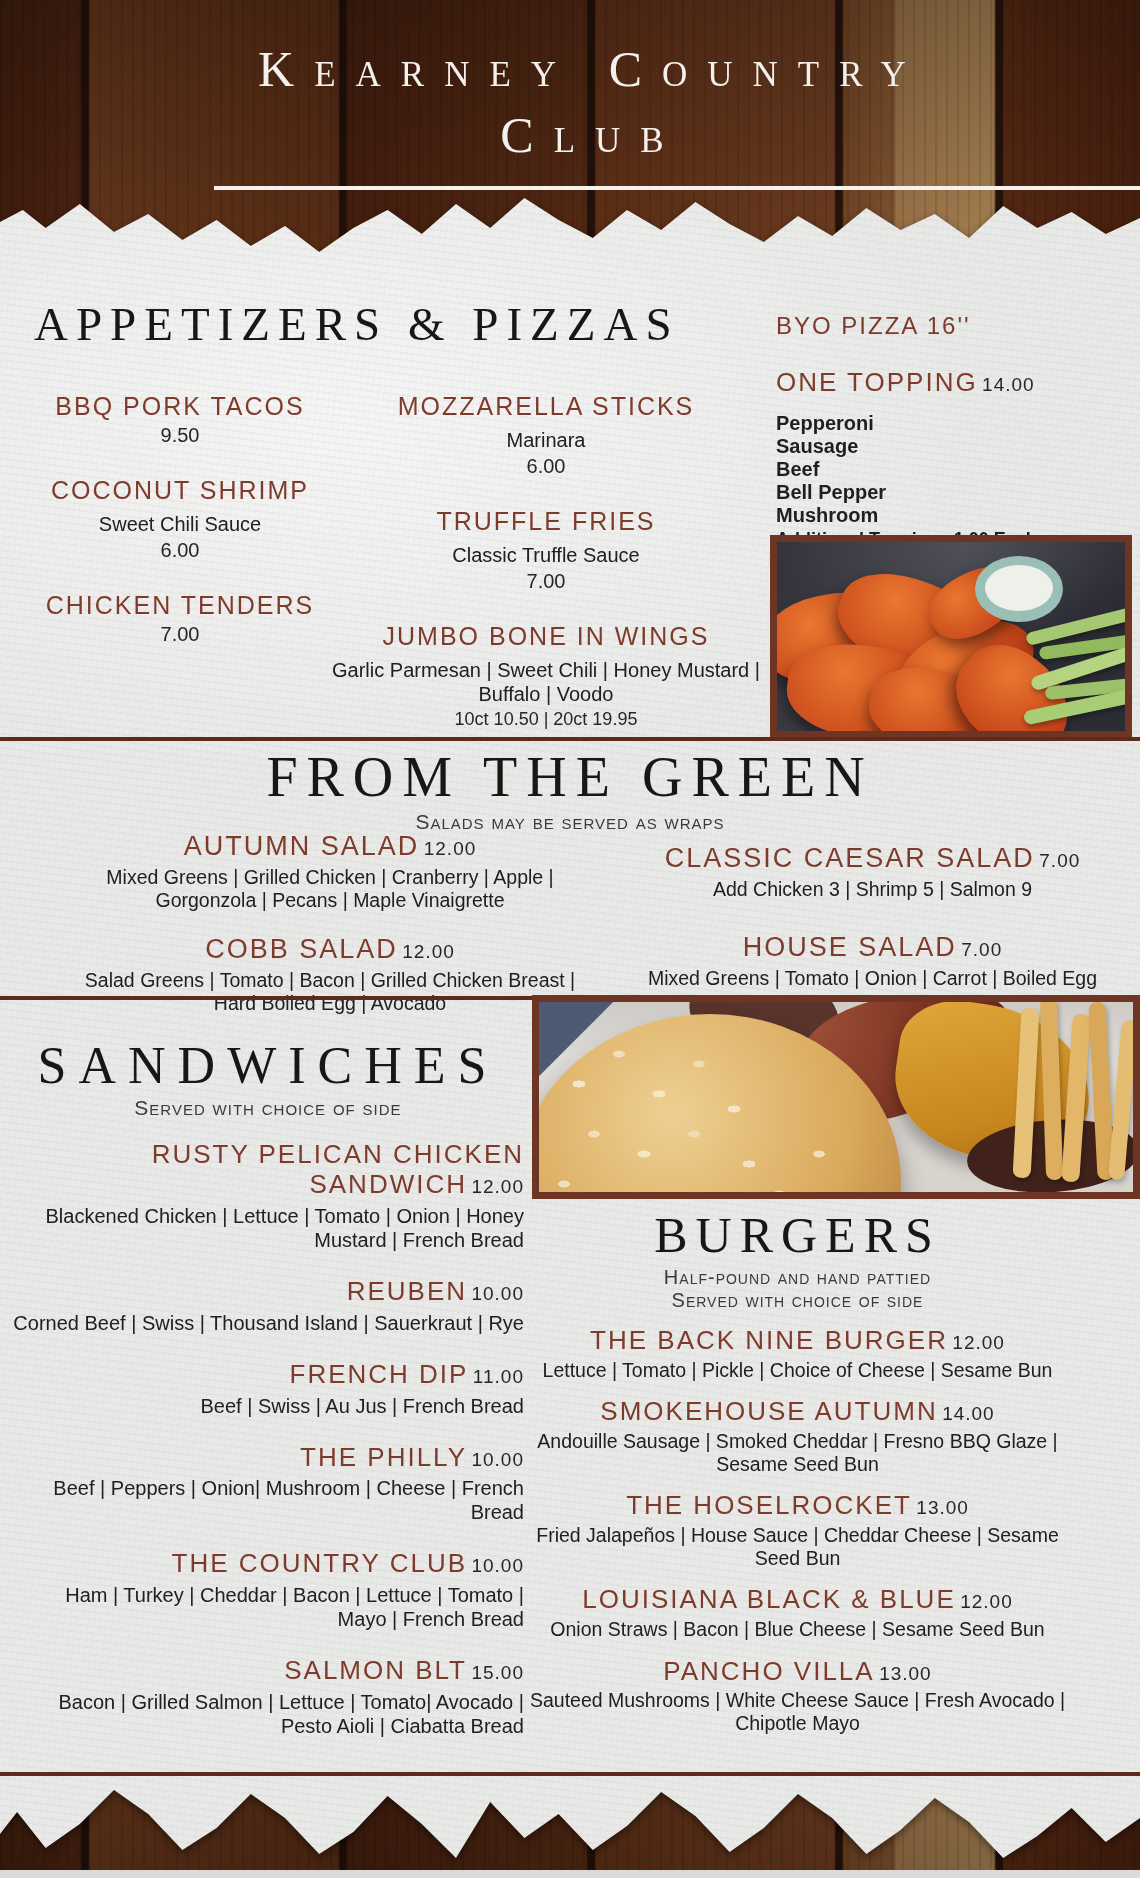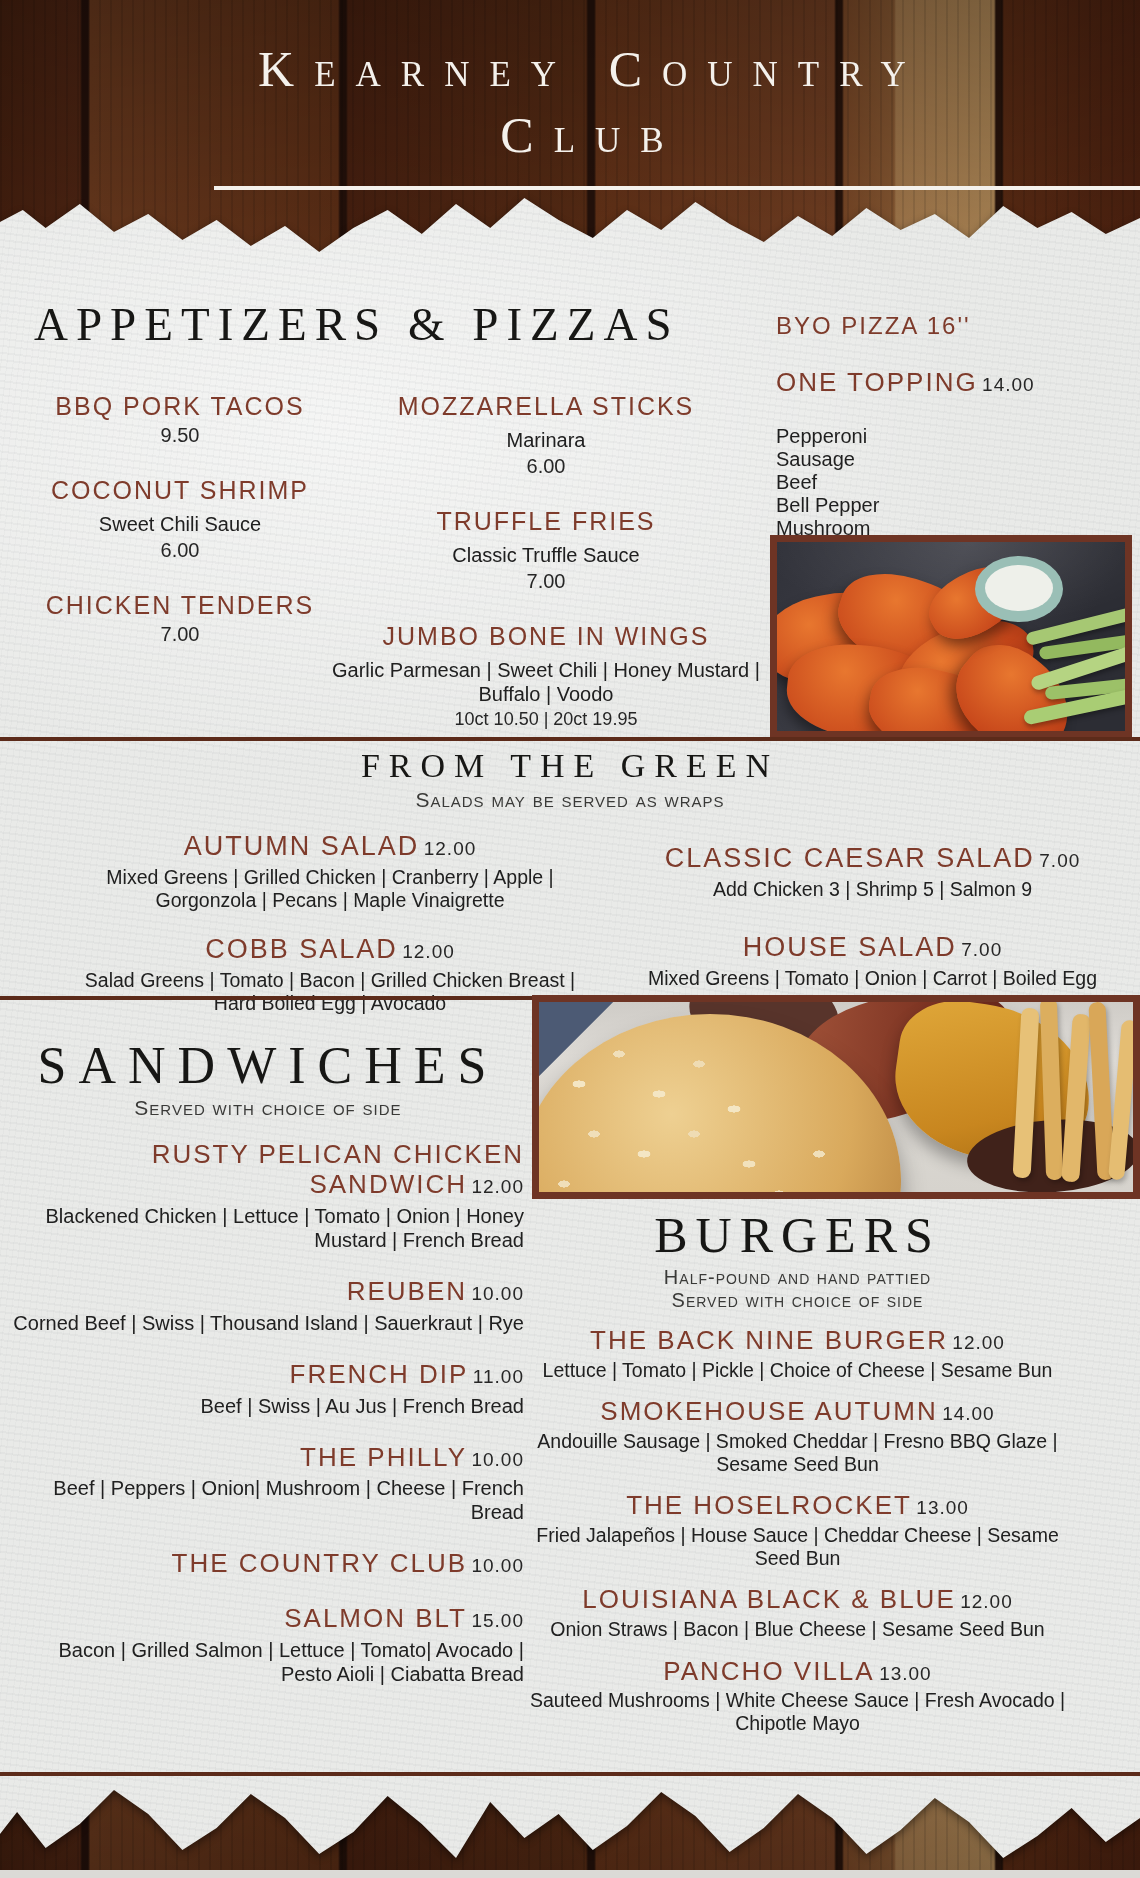--- a/index.html
+++ b/index.html
@@ -42,21 +42,21 @@
   .desc{color:#202020;font-size:20px;line-height:1.22;}
   .stackprice{color:#262626;font-size:20px;margin-top:3px;}
   .abs{position:absolute;z-index:2;}
   .ctr{text-align:center;}
   
   .app-title{left:34px;top:301px;font-size:47px;letter-spacing:8px;}
   .byo{left:776px;top:312px;width:364px;}
   .byo-h{font-size:24px;color:#7e3b2b;letter-spacing:2px;}
   .byo-item{margin-top:28px;}
   .byo-item .iname{font-size:26px;}
-  .toppings{margin-top:27px;}
+  .toppings{margin-top:14px;font-weight:bold;}
   .topping{font-size:20px;line-height:23px;color:#1f1f1f;}
   .byo-note{font-size:18px;color:#1f1f1f;margin-top:2px;}
   .app-left{left:18px;top:392px;width:324px;}
   .app-mid{left:332px;top:392px;width:428px;}
   .app-item{margin-bottom:29px;}
   .app-item .desc{margin-top:7px;}
   .wings-price{font-size:18px;color:#262626;margin-top:2px;}
   
   .photo{position:absolute;box-sizing:border-box;border:7px solid #6e3424;overflow:hidden;z-index:2;}
   .wings{left:770px;top:535px;width:362px;height:203px;
@@ -100,21 +100,21 @@
   .cheese{position:absolute;left:356px;top:4px;width:196px;height:152px;border-radius:35% 65% 45% 55%;
     transform:rotate(8deg);background:linear-gradient(160deg,#e0a83a,#c8861f 68%,#a96d12);
     box-shadow:0 10px 16px rgba(0,0,0,.3);}
   .patty{position:absolute;left:428px;top:118px;width:172px;height:72px;border-radius:50%;
     transform:rotate(-4deg);background:#40221a;}
   .fry{position:absolute;border-radius:8px;box-shadow:2px 3px 5px rgba(0,0,0,.25);}
   
   .sep{position:absolute;left:0;width:1140px;height:4px;background:#5c2b1a;z-index:2;}
   
   .greens-head{left:0;top:749px;width:100%;}
-  .greens-head .sec-title{font-size:34px;letter-spacing:9px;}
+  .greens-head .sec-title{font-size:56px;letter-spacing:9px;}
   .greens-head .subcaps{display:block;font-size:21px;margin-top:5px;}
   .salads-left{left:30px;top:831px;width:600px;}
   .salads-right{left:625px;top:843px;width:495px;}
   .salad-item .iname{font-size:27px;}
   .salad-item .desc{margin:4px auto 0;font-size:19.5px;line-height:22.5px;max-width:500px;}
   .salads-left .salad-item{margin-bottom:23px;}
   .salads-right .salad-item{margin-bottom:31px;}
   
   .sw{left:12px;top:1040px;width:512px;}
   .sw .sec-title{font-size:52px;letter-spacing:12px;}
@@ -283,20 +283,21 @@
       <div class="desc">Beef | Swiss | Au Jus | French Bread</div>
     </div>
     <div class="sw-item">
       <span class="iname">THE PHILLY</span>
       <span class="iprice">10.00</span>
       <div class="desc">Beef | Peppers | Onion| Mushroom | Cheese | French Bread</div>
     </div>
     <div class="sw-item">
       <span class="iname">THE COUNTRY CLUB</span>
       <span class="iprice">10.00</span>
+      <div class="desc">Ham | Turkey | Cheddar | Bacon | Lettuce | Tomato | Mayo | French Bread</div>
     </div>
     <div class="sw-item">
       <span class="iname">SALMON BLT</span>
       <span class="iprice">15.00</span>
       <div class="desc">Bacon | Grilled Salmon | Lettuce | Tomato| Avocado | Pesto Aioli | Ciabatta Bread</div>
     </div>
   </div>
 
   <div class="abs ctr bg-col">
     <div class="sec-title">BURGERS</div>

